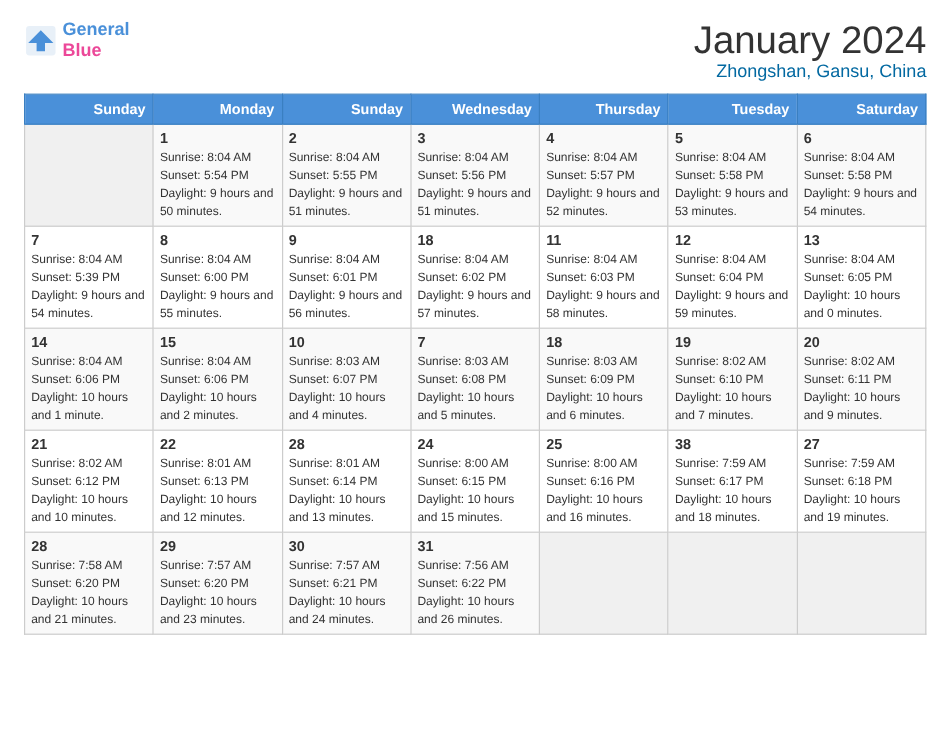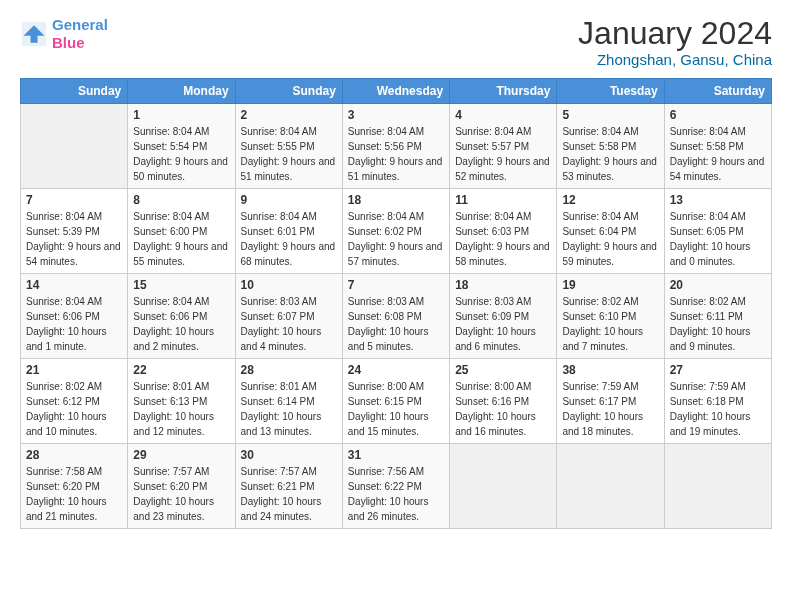--- a/index.html
+++ b/index.html
@@ -197,21 +197,21 @@
             <div>Sunrise: 8:04 AM</div>
             <div>Sunset: 6:00 PM</div>
             <div>Daylight: 9 hours and 55 minutes.</div>
           </div>
         </td>
           <td>
           <span class="day-num">9</span>
           <div class="day-info">
             <div>Sunrise: 8:04 AM</div>
             <div>Sunset: 6:01 PM</div>
-            <div>Daylight: 9 hours and 68 minutes.</div>
+            <div>Daylight: 9 hours and 56 minutes.</div>
           </div>
         </td>
           <td>
           <span class="day-num">18</span>
           <div class="day-info">
             <div>Sunrise: 8:04 AM</div>
             <div>Sunset: 6:02 PM</div>
             <div>Daylight: 9 hours and 57 minutes.</div>
           </div>
         </td>

